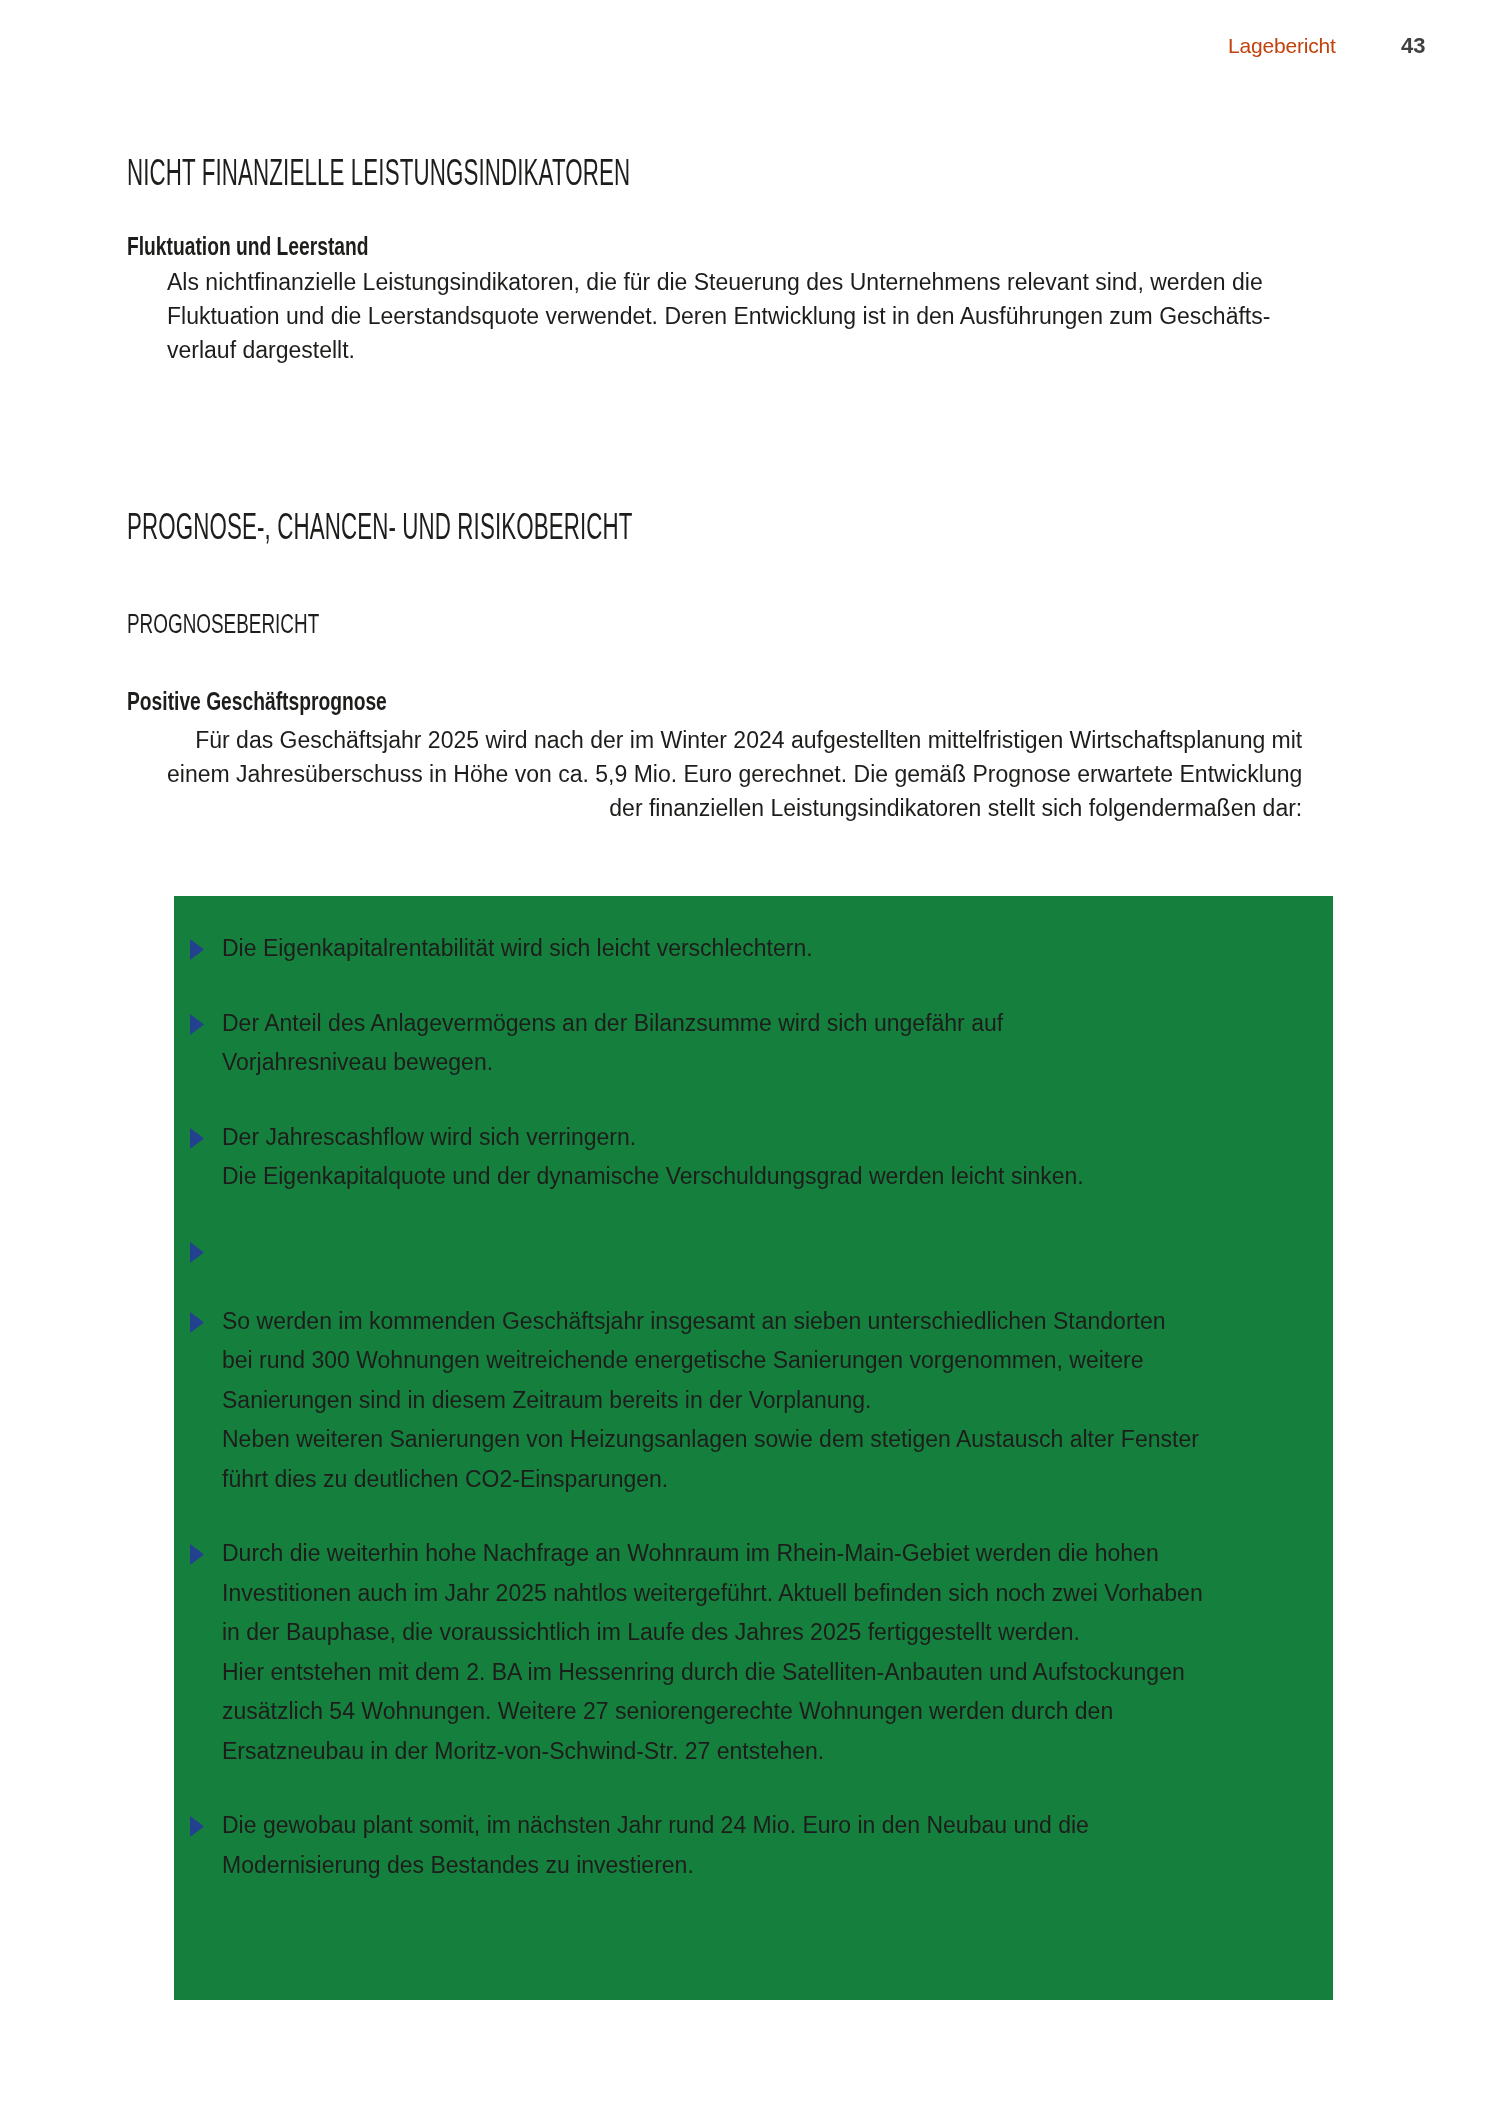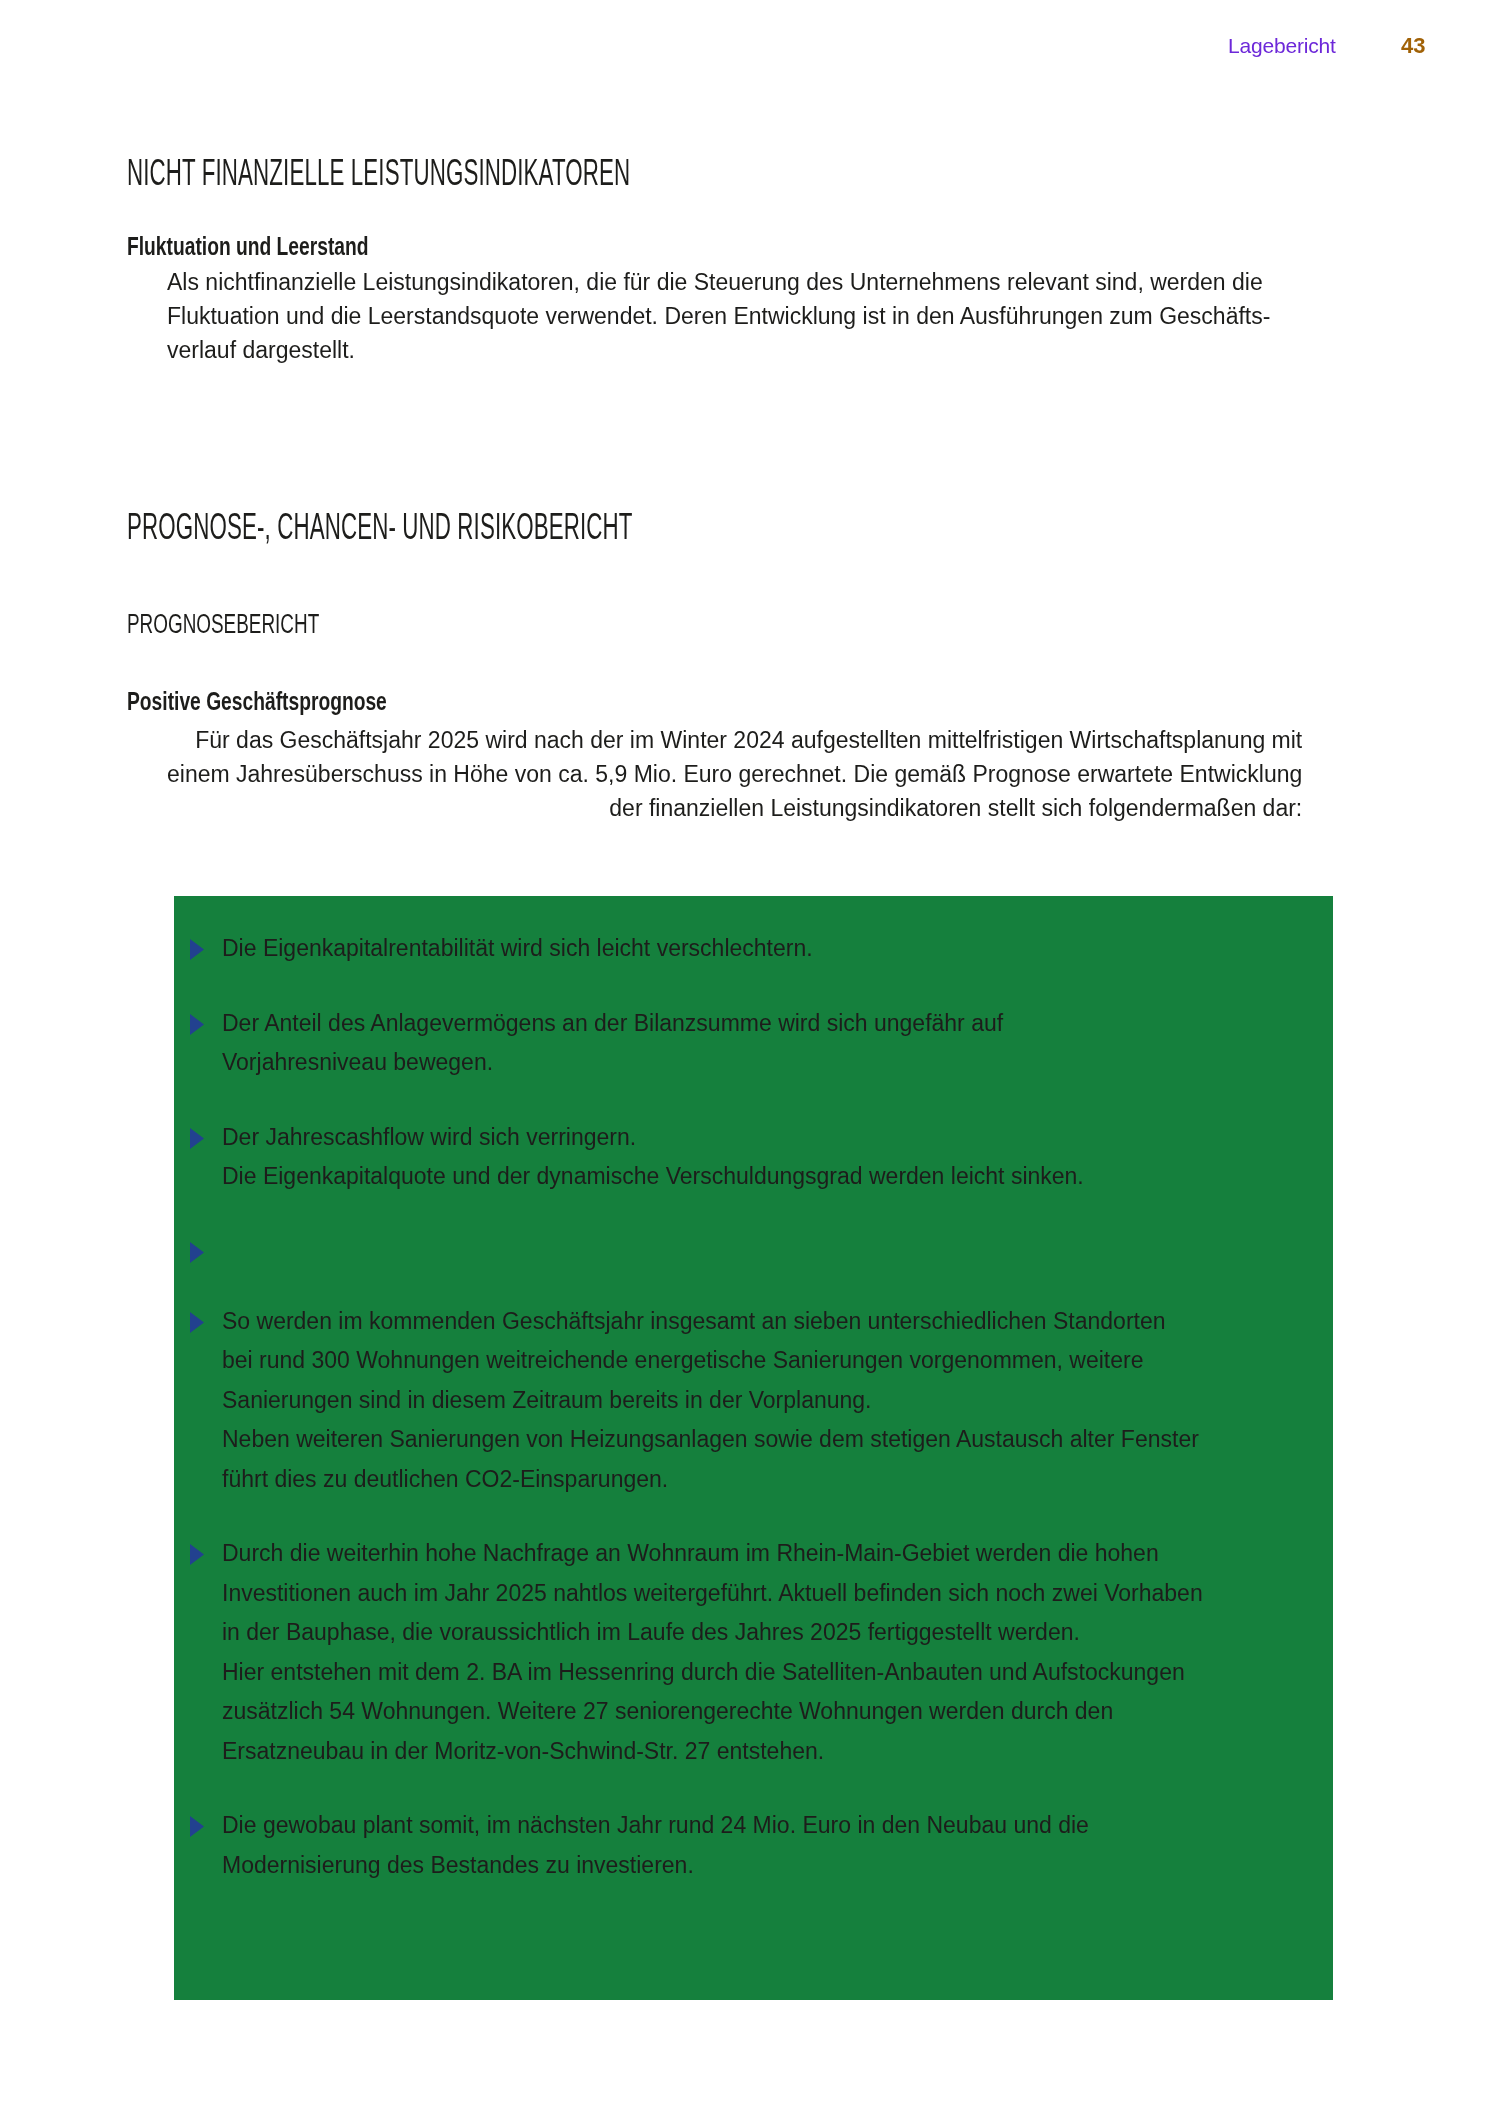--- a/index.html
+++ b/index.html
@@ -16,28 +16,28 @@
     font-family: "Liberation Sans", sans-serif;
     color: #1d1d1b;
     overflow: hidden;
   }
   .abs { position: absolute; }
 
   
   .hdr-section {
     left: 1228px; top: 34px;
     font-size: 21px;
-    color: #6d28d9;
+    color: #c2410c;
     letter-spacing: -0.2px;
   }
   .hdr-page {
     left: 1401px; top: 33px;
     font-size: 22px;
     font-weight: 700;
-    color: #a16207;
+    color: #404040;
   }
 
   
   .h1 {
     left: 127px;
     font-size: 36px;
     font-weight: 400;
     letter-spacing: 0.2px;
     white-space: pre;
     transform: scaleX(0.62);

